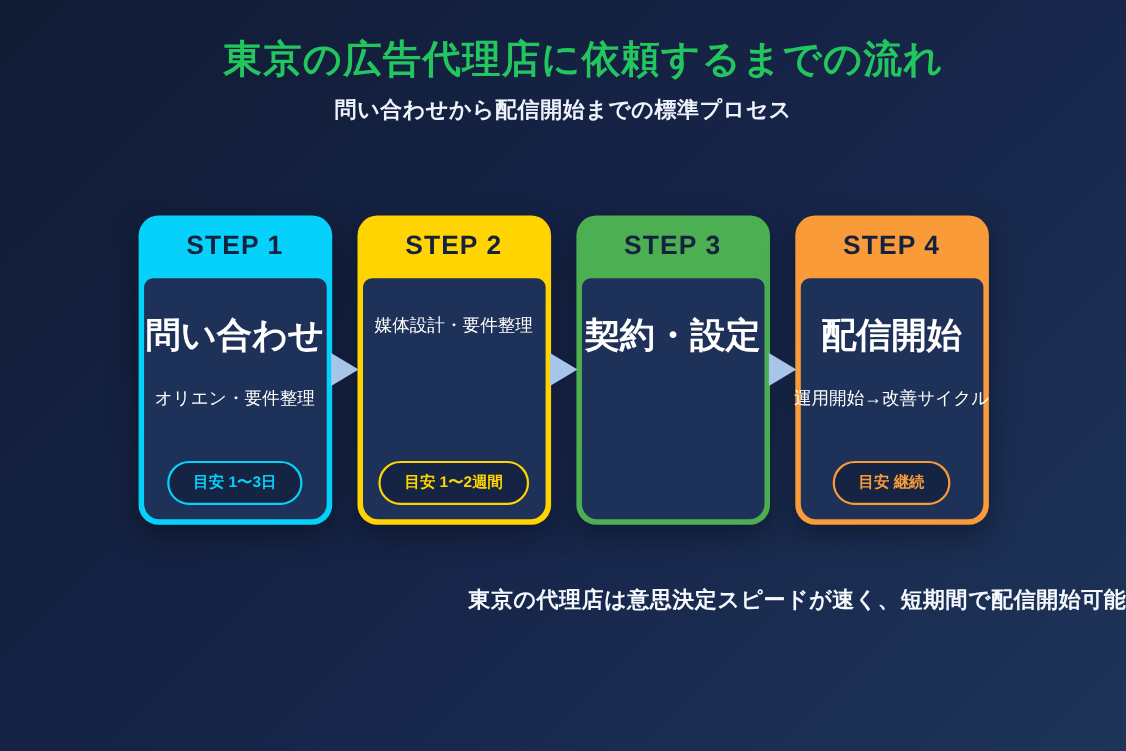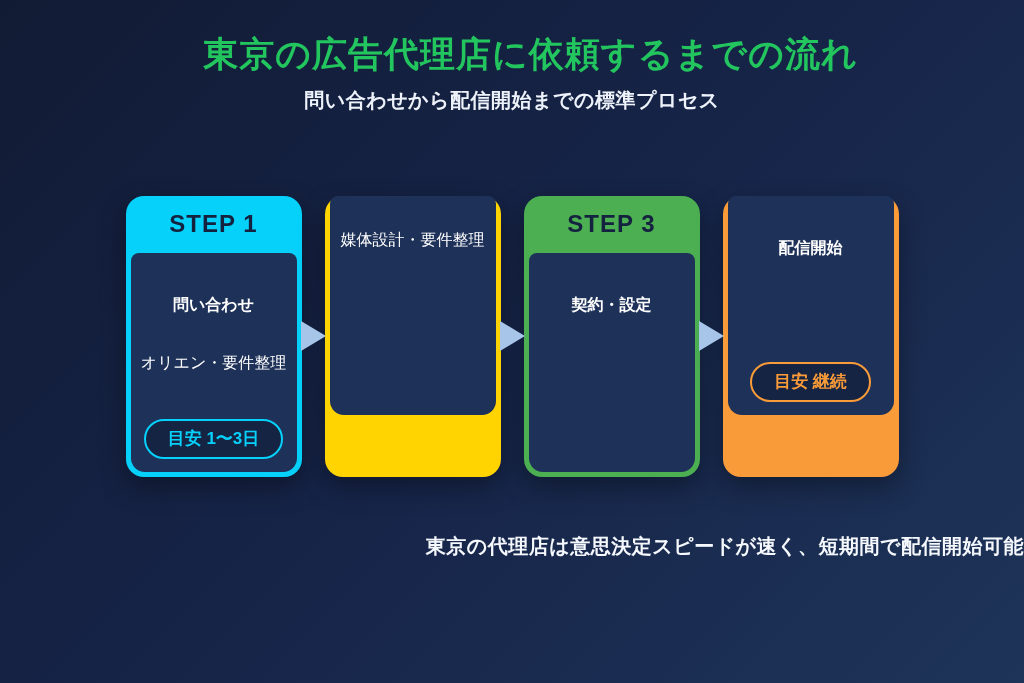--- a/index.html
+++ b/index.html
@@ -65,21 +65,21 @@
     margin: 0 5px 5px 5px;
     height: 219px;
     border-radius: 8px 8px 14px 14px;
     background: var(--card-body, #1e3158);
     display: flex;
     flex-direction: column;
     align-items: center;
   }
   .card-title {
     margin-top: 37px;
-    font-size: 16px;
+    font-size: 32px;
     line-height: 29px;
     font-weight: 700;
     color: #ffffff;
     white-space: nowrap;
   }
   .card-desc {
     margin-top: 33px;
     font-size: 16px;
     line-height: 22px;
     color: #ffffff;
@@ -91,21 +91,21 @@
     height: 40px;
     padding: 0 22px;
     display: flex;
     align-items: center;
     justify-content: center;
     border: 2px solid var(--accent, #06d1fb);
     border-radius: 999px;
     background: rgba(10, 17, 38, 0.40);
   }
   .duration-badge span {
-    font-size: 17px;
+    font-size: 14px;
     font-weight: 700;
     color: var(--accent, #06d1fb);
     white-space: nowrap;
   }
   .arrow {
     position: absolute;
     top: 125px;
     right: -24px;
     width: 0;
     height: 0;
@@ -143,39 +143,49 @@
         <div class="card-title">問い合わせ</div>
         <div class="card-desc">オリエン・要件整理</div>
         <div class="duration-badge">
           <span>目安 1〜3日</span>
         </div>
       </div>
       <div class="arrow"></div>
     </div>
 
     <div class="card" style="--accent: #ffd400;">
+      <div class="card-header">
+        <span class="step-label">STEP 2</span>
+      </div>
       <div class="card-body">
         <div class="card-desc">媒体設計・要件整理</div>
+        <div class="duration-badge">
+          <span>目安 1〜2週間</span>
+        </div>
       </div>
       <div class="arrow"></div>
     </div>
 
     <div class="card" style="--accent: #4caf52;">
       <div class="card-header">
         <span class="step-label">STEP 3</span>
       </div>
       <div class="card-body">
         <div class="card-title">契約・設定</div>
       </div>
       <div class="arrow"></div>
     </div>
 
     <div class="card" style="--accent: #f99b38;">
+      <div class="card-header">
+        <span class="step-label">STEP 4</span>
+      </div>
       <div class="card-body">
         <div class="card-title">配信開始</div>
+        <div class="card-desc">運用開始→改善サイクル</div>
         <div class="duration-badge">
           <span>目安 継続</span>
         </div>
       </div>
     </div>
 
   </div>
 
   <div class="footer-note">東京の代理店は意思決定スピードが速く、短期間で配信開始可能</div>
 

